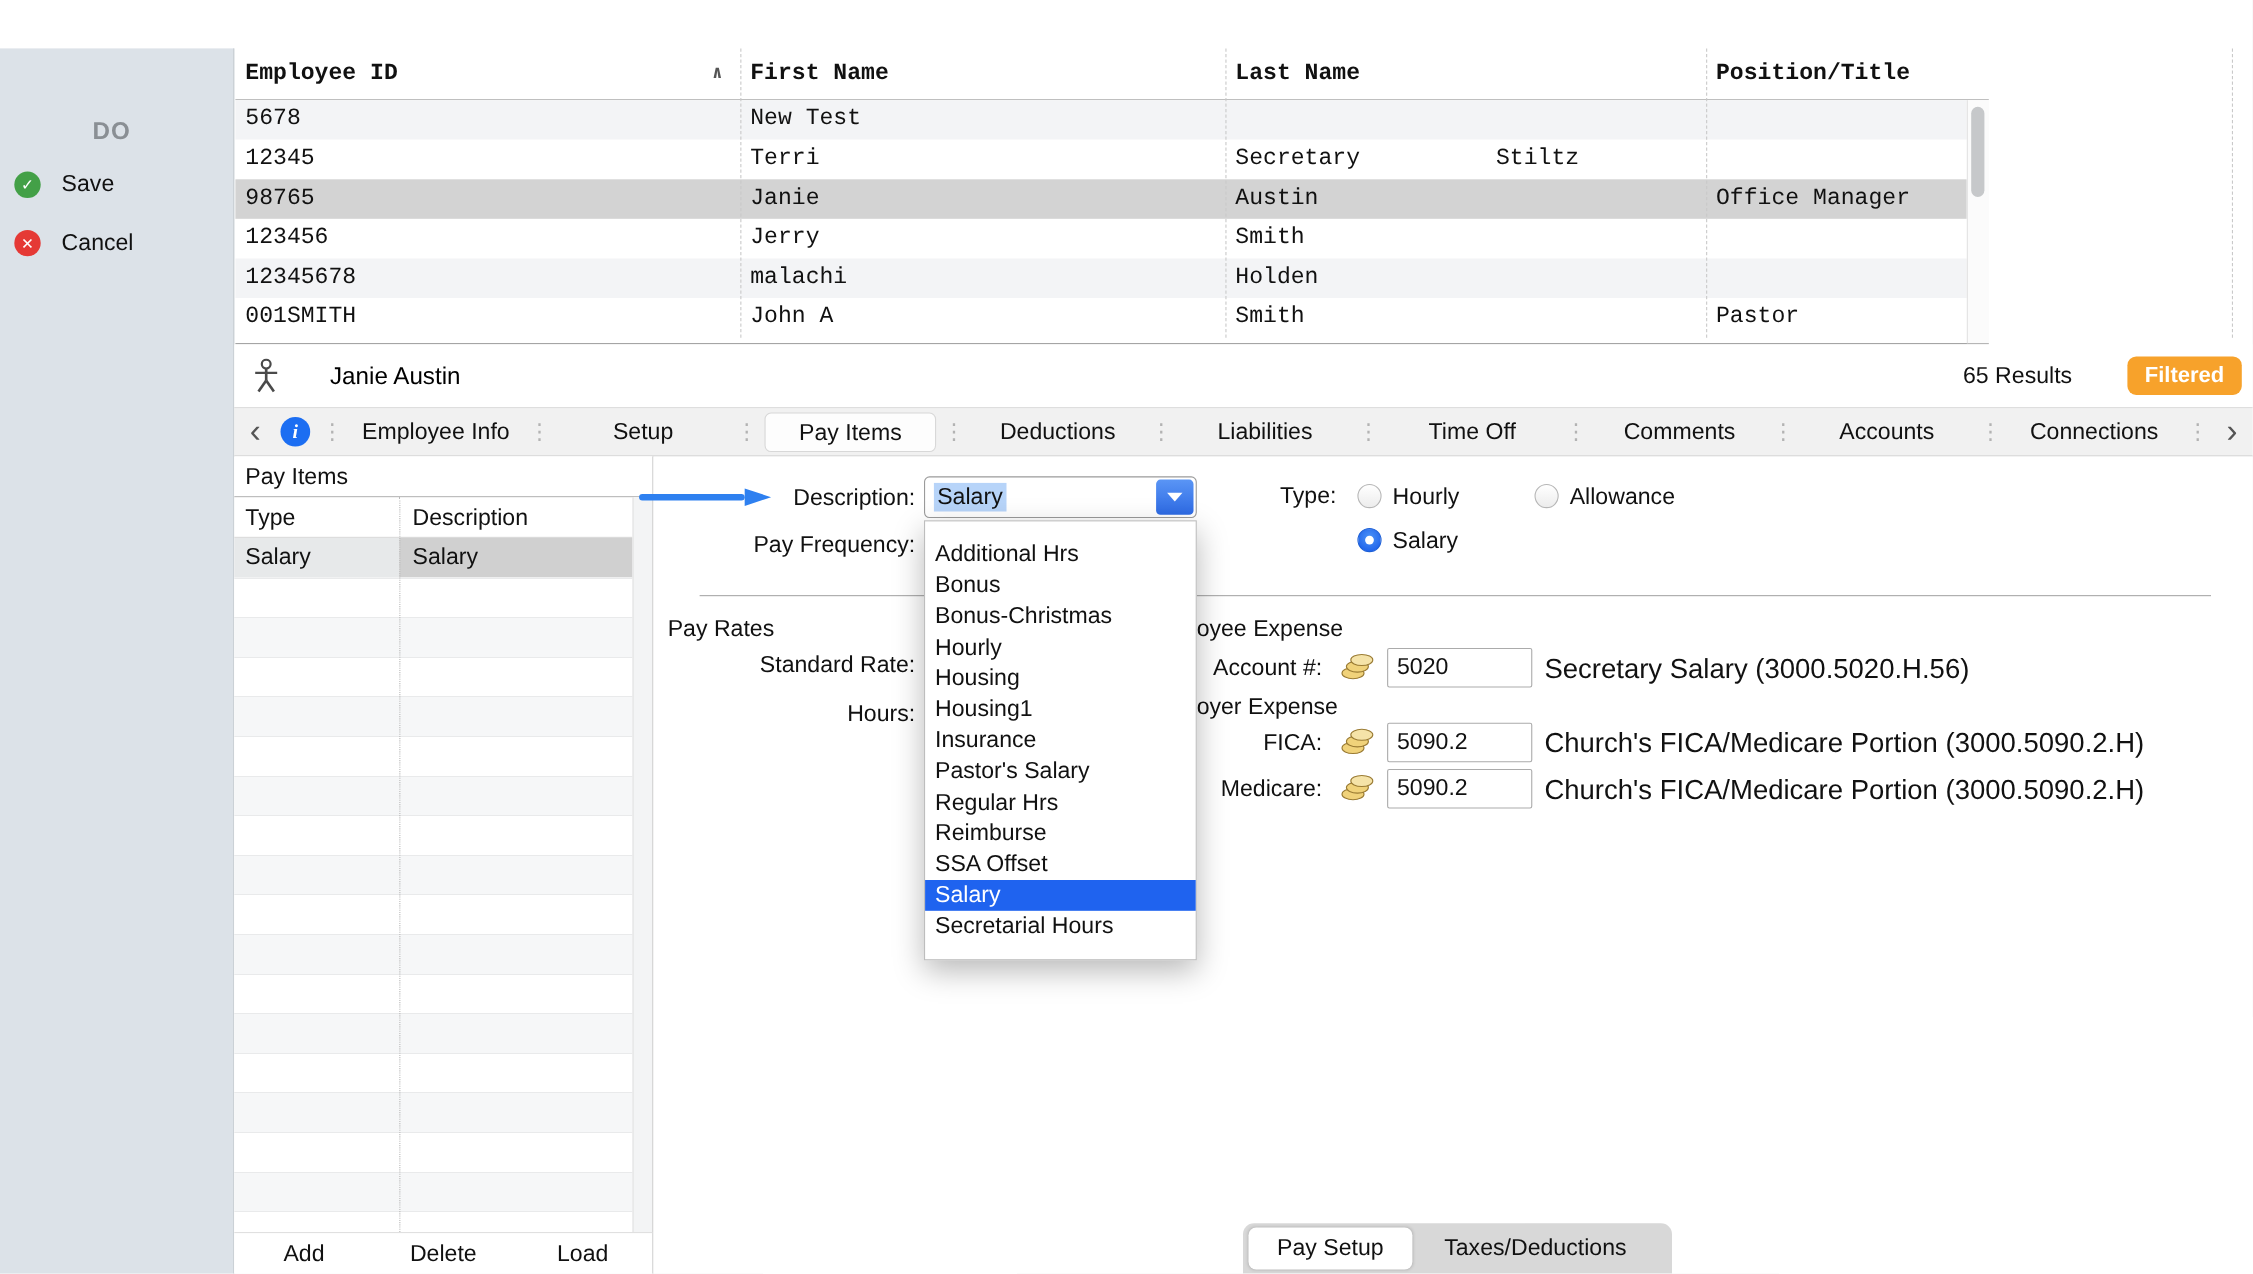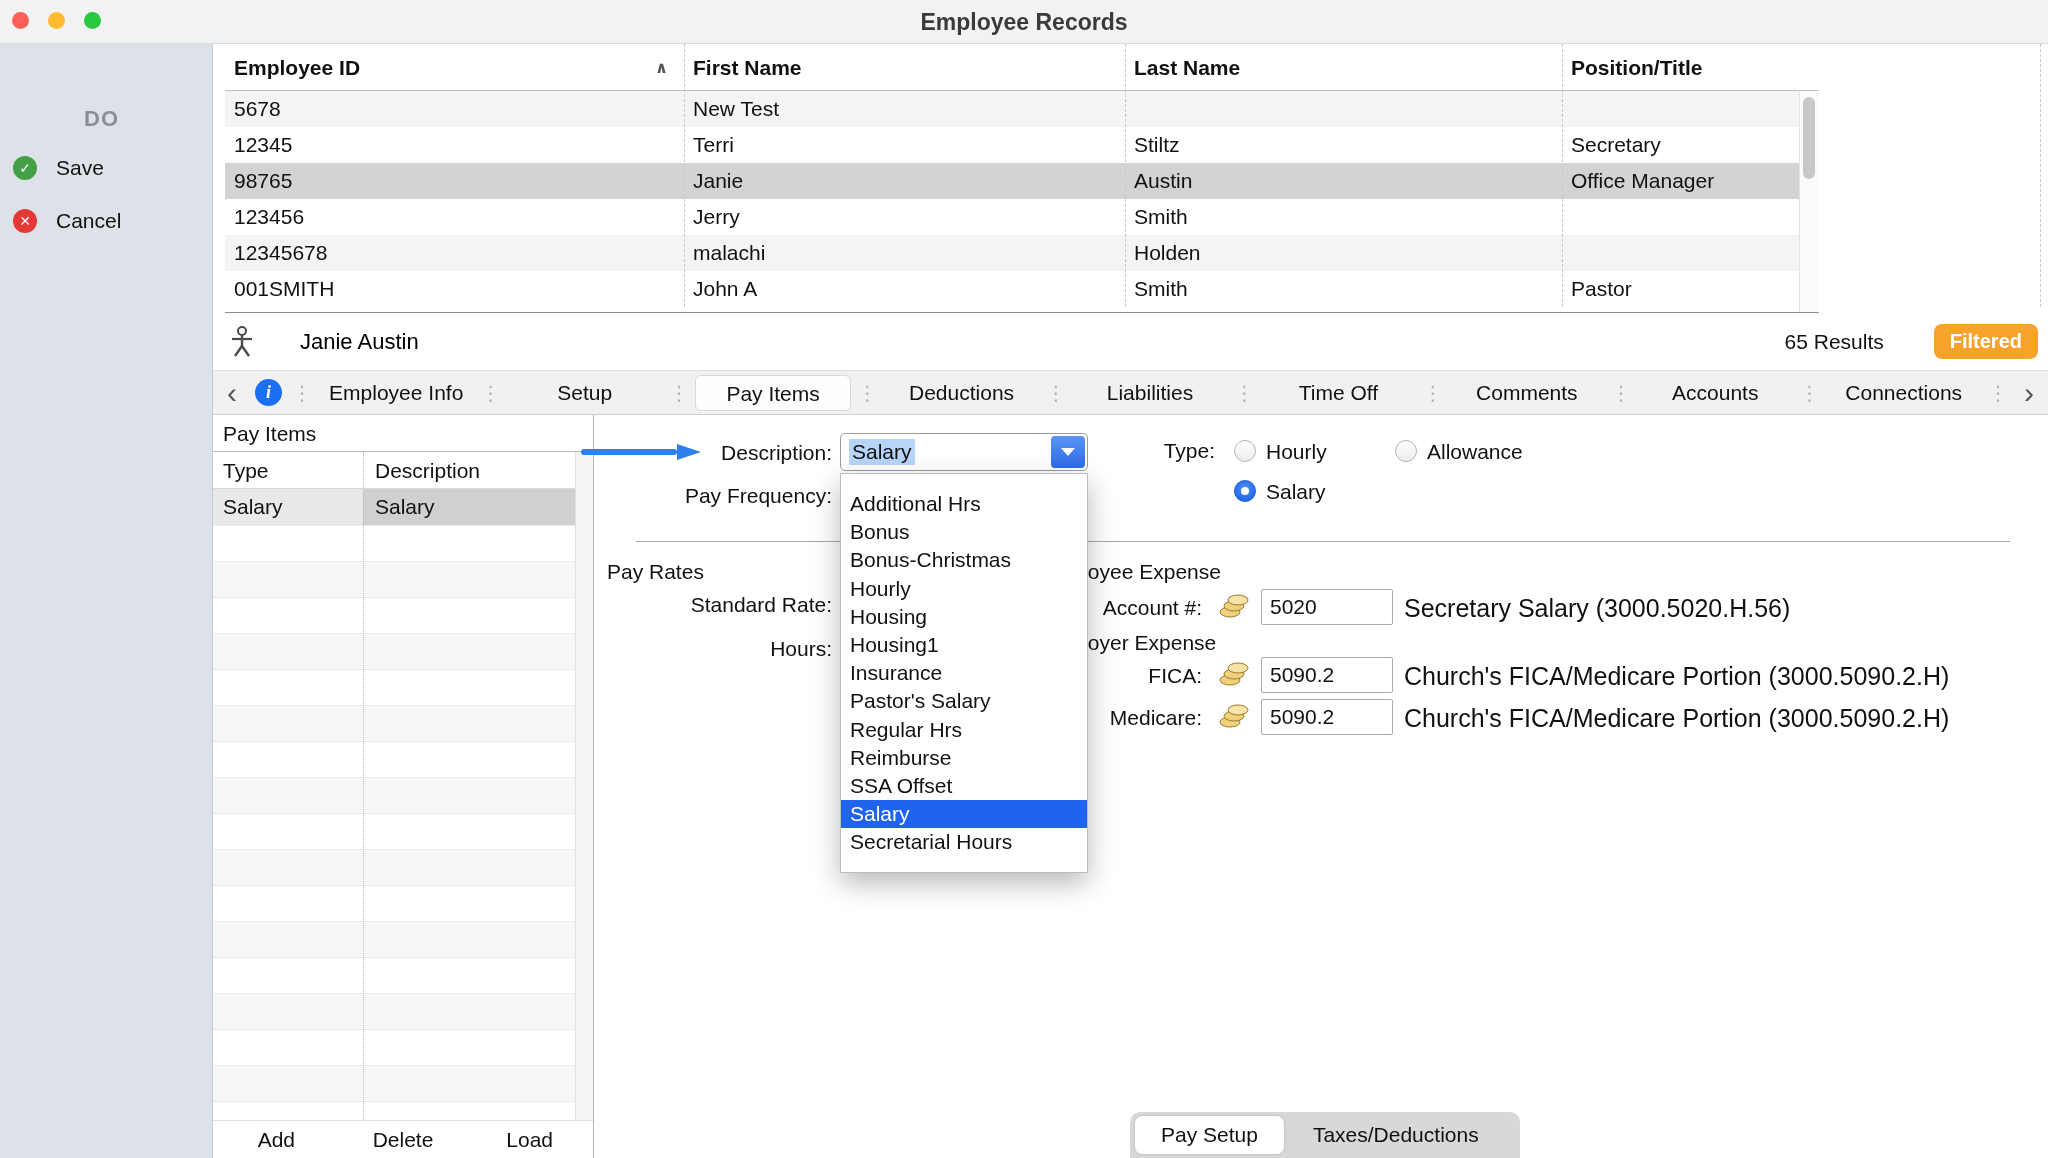--- a/index.html
+++ b/index.html
@@ -15,21 +15,21 @@
 
   
   .sidebar { position:absolute; left:0; top:44px; width:213px; height:1114px; background:#dce2e8; border-right:1px solid #c7ccd1; }
   .sb-header { position:absolute; left:84px; top:62px; font-weight:bold; font-size:22px; color:#8a8f94; letter-spacing:1px; }
   .sb-item { position:absolute; left:13px; display:flex; align-items:center; gap:19px; font-size:21px; color:#111; }
   .sb-save { top:112px; } .sb-cancel { top:165px; }
   .icon-circle { width:24px; height:24px; border-radius:50%; display:inline-flex; align-items:center; justify-content:center; color:#fff; font-size:14px; font-weight:bold; flex:0 0 auto; }
   .ic-green { background:#43a047; } .ic-red { background:#e53935; }
 
   
-  .emp-table { position:absolute; left:225px; top:44px; width:1594px; height:269px; background:#fff; border-bottom:1px solid #8f8f8f; }
+  .emp-table { position:absolute; left:214px; top:44px; width:1594px; height:269px; background:#fff; border-bottom:1px solid #8f8f8f;font-family:Liberation Mono, monospace; }
   .emp-header { position:absolute; left:0; top:0; right:0; height:47px; background:#fff; border-bottom:1px solid #bfbfbf; display:flex; font-weight:bold; line-height:47px; }
   .hc { padding-left:9px; overflow:hidden; white-space:nowrap; position:relative; }
   .c-id { width:459px; } .c-first { width:441px; } .c-last { width:437px; } .c-pos { flex:1; }
   .sort-caret { position:absolute; right:16px; top:0; font-size:16px; color:#555; font-weight:bold; }
   .erows { position:absolute; left:0; top:47px; right:20px; }
   .erow { display:flex; height:36px; line-height:36px; }
   .erow:nth-child(odd) { background:#f3f4f6; }
   .erow:nth-child(even) { background:#fff; }
   .erow.selected { background:#d3d3d3; }
   .ec { padding-left:9px; overflow:hidden; white-space:nowrap; }
@@ -115,28 +115,20 @@
   
   .bottom-tabs { position:absolute; left:1130px; top:1112px; width:390px; height:46px; background:#d8d8d8; border-radius:10px 10px 0 0; display:flex; align-items:center; padding:0 5px; gap:3px; z-index:2; }
   .btab { padding:0 26px; height:38px; line-height:38px; border-radius:7px; font-size:21px; white-space:nowrap; }
   .btab.selected { background:#fff; box-shadow:0 0 3px rgba(0,0,0,.18); }
 </style>
 </head>
 <body>
 
 <div class="screen">
 
-  <div class="titlebar">
-    <div class="traffic">
-      <span class="light red"></span>
-      <span class="light yellow"></span>
-      <span class="light green"></span>
-    </div>
-    <div class="win-title">Employee Records</div>
-  </div>
 
   <div class="sidebar">
     <div class="sb-header">DO</div>
     <div class="sb-item sb-save">
       <span class="icon-circle ic-green">✓</span>
       <span>Save</span>
     </div>
     <div class="sb-item sb-cancel">
       <span class="icon-circle ic-red">✕</span>
       <span>Cancel</span>
@@ -158,22 +150,22 @@
 
         <div class="erow">
           <div class="ec c-id">5678</div>
           <div class="ec c-last">New Test</div>
           <div class="ec c-pos"></div>
         </div>
 
         <div class="erow">
           <div class="ec c-id">12345</div>
           <div class="ec c-first">Terri</div>
+          <div class="ec c-pos">Secretary</div>
           <div class="ec c-last">Stiltz</div>
-          <div class="ec c-pos">Secretary</div>
         </div>
 
         <div class="erow selected">
           <div class="ec c-id">98765</div>
           <div class="ec c-first">Janie</div>
           <div class="ec c-last">Austin</div>
           <div class="ec c-pos">Office Manager</div>
         </div>
 
         <div class="erow">

